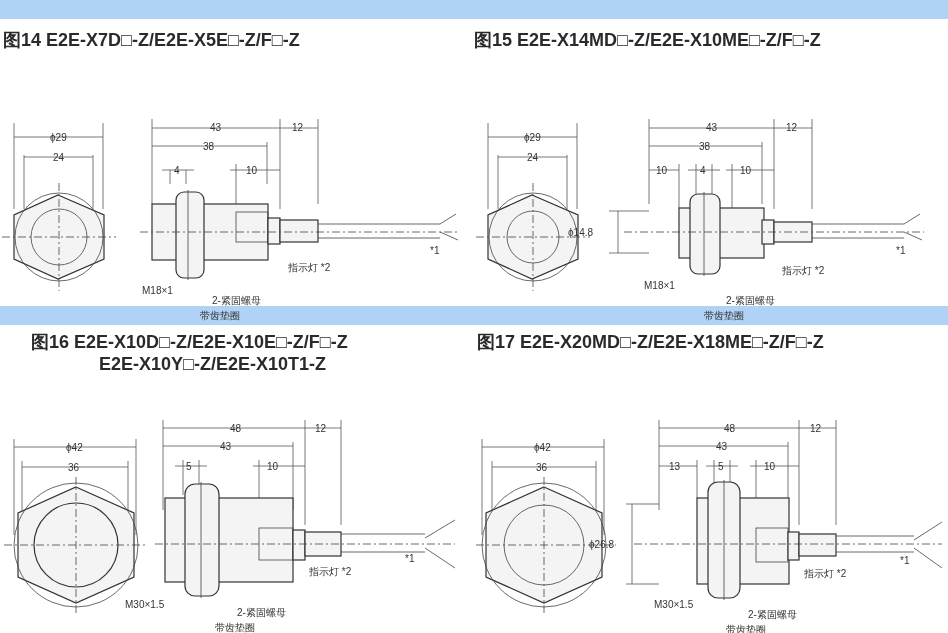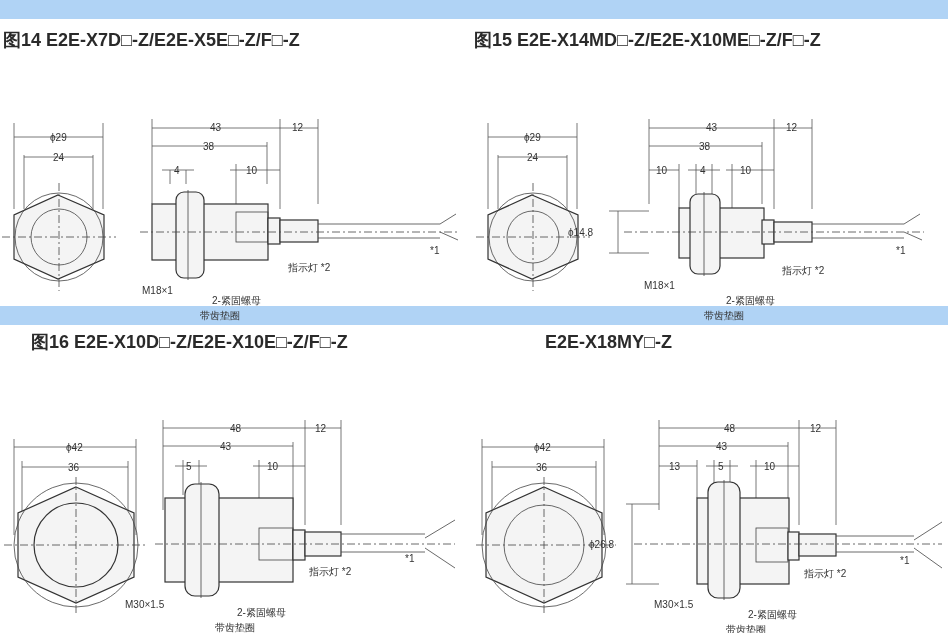--- a/index.html
+++ b/index.html
@@ -136,20 +136,21 @@
     <text x="122" y="190" font-size="10">2-紧固螺母</text>
     <text x="100" y="205" font-size="10">带齿垫圈</text>
     <text x="178" y="160" font-size="10">指示灯 *2</text>
     <text x="292" y="140" font-size="10">*1</text>
   </svg>
 </div>
 
 <div class="panel" style="left:0;top:325px;width:474px;height:308px;">
   <div class="title" style="left:3px;top:6px;margin-left:28px;">
     <span class="l2">图16 E2E-X10D□-Z/E2E-X10E□-Z/F□-Z</span>
+    <span class="l2" style="padding-left:68px;">E2E-X10Y□-Z/E2E-X10T1-Z</span>
   </div>
   <svg width="150" height="200" style="left:8px;top:110px;">
     <line class="dim" x1="6" y1="4" x2="6" y2="100"></line>
       <line class="dim" x1="128" y1="4" x2="128" y2="100"></line>
     <line class="dim" x1="6" y1="12" x2="128" y2="12"></line>
     <text x="58" y="16" font-size="10">ϕ42</text>
     <line class="dim" x1="14" y1="26" x2="14" y2="100"></line>
       <line class="dim" x1="120" y1="26" x2="120" y2="100"></line>
     <line class="dim" x1="14" y1="32" x2="120" y2="32"></line>
     <text x="60" y="36" font-size="10">36</text>
@@ -191,21 +192,21 @@
     <text x="-30" y="188" font-size="10">M30×1.5</text>
     <text x="82" y="196" font-size="10">2-紧固螺母</text>
     <text x="60" y="211" font-size="10">带齿垫圈</text>
     <text x="154" y="155" font-size="10">指示灯 *2</text>
     <text x="250" y="142" font-size="10">*1</text>
   </svg>
 </div>
 
 <div class="panel" style="left:474px;top:325px;width:474px;height:308px;">
   <div class="title" style="left:3px;top:6px;">
-    <span class="l2" style="padding-left:68px;">E2E-X18MY□-Z</span>
+    <span class="l2">图17 E2E-X20MD□-Z/E2E-X18ME□-Z/F□-Z</span>
   </div>
   <svg width="150" height="200" style="left:6px;top:110px;">
     <line class="dim" x1="2" y1="4" x2="2" y2="100"></line>
       <line class="dim" x1="124" y1="4" x2="124" y2="100"></line>
     <line class="dim" x1="2" y1="12" x2="124" y2="12"></line>
     <text x="54" y="16" font-size="10">ϕ42</text>
     <line class="dim" x1="12" y1="26" x2="12" y2="100"></line>
       <line class="dim" x1="116" y1="26" x2="116" y2="100"></line>
     <line class="dim" x1="12" y1="32" x2="116" y2="32"></line>
     <text x="56" y="36" font-size="10">36</text>

